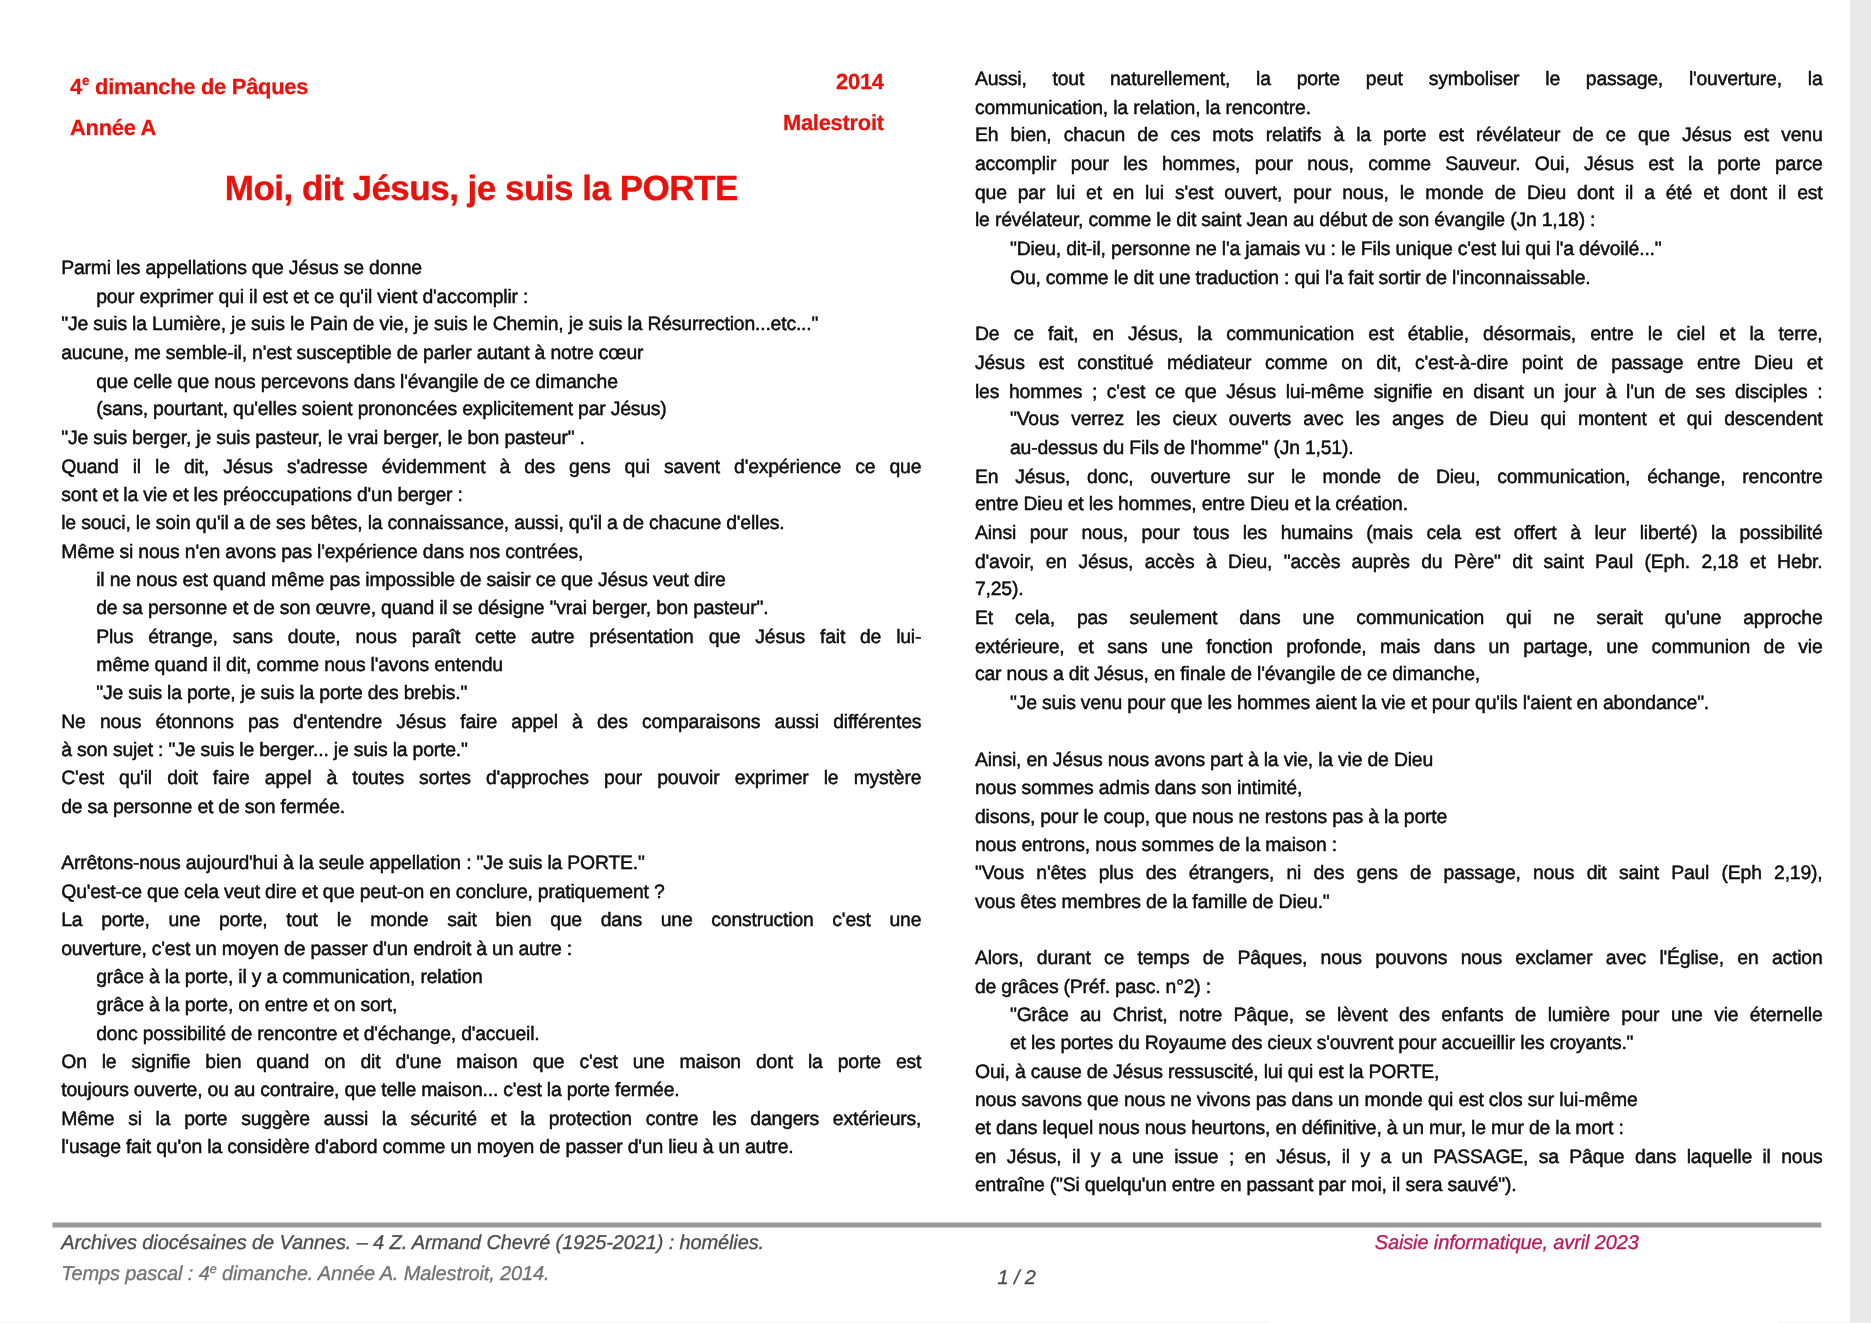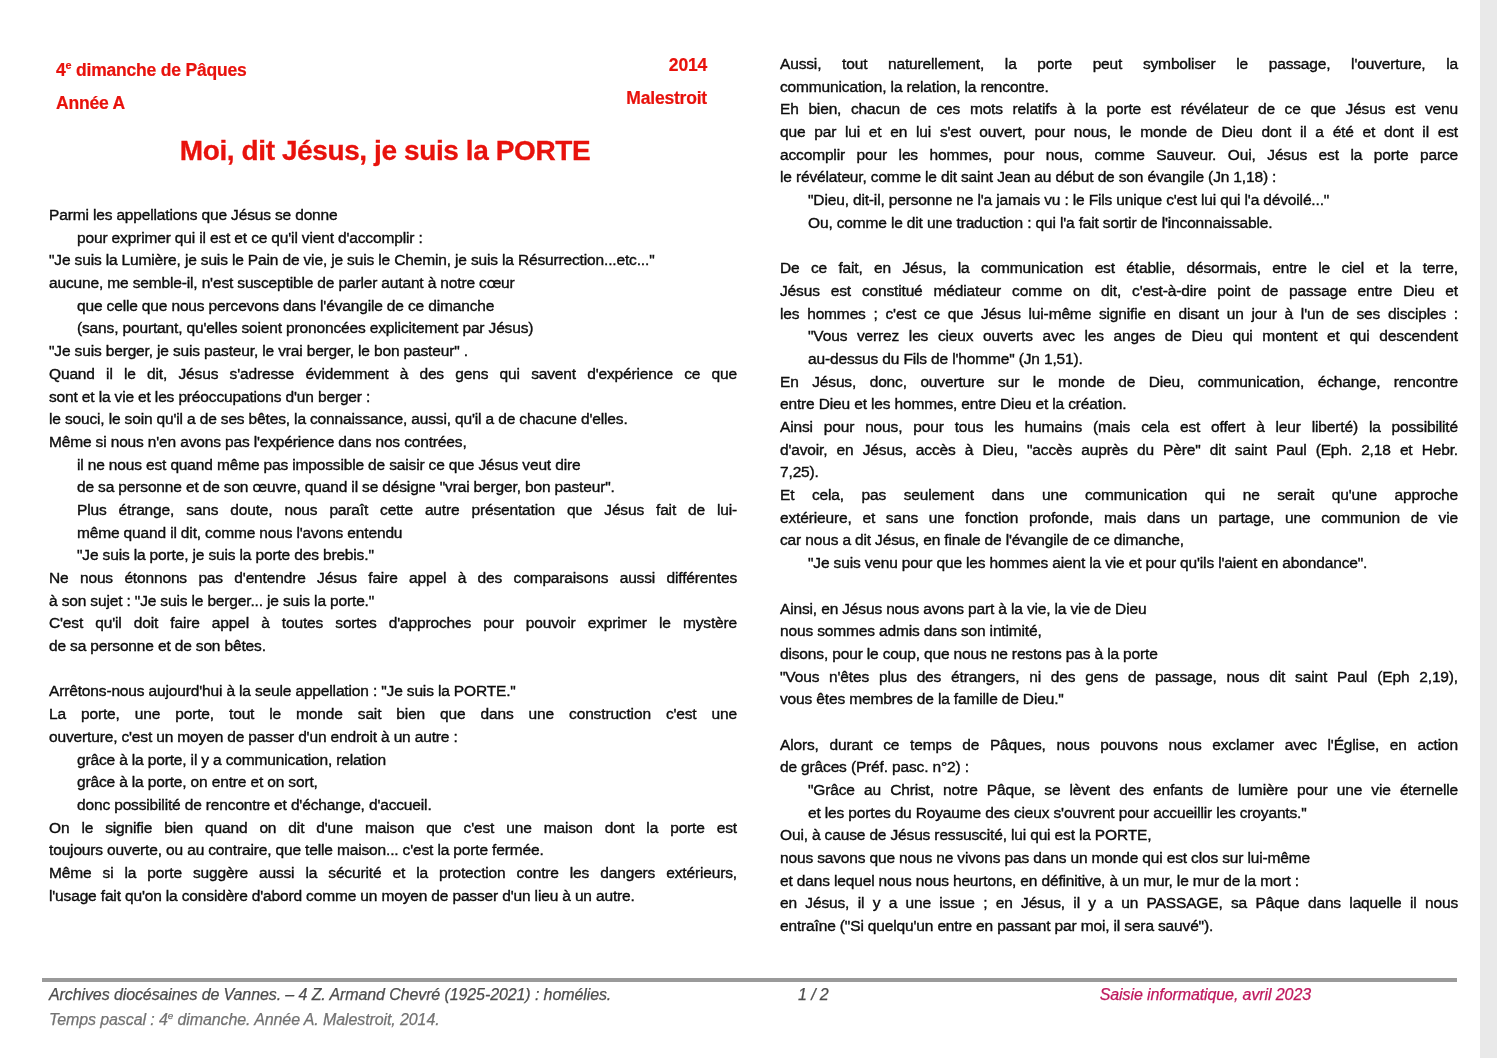--- a/index.html
+++ b/index.html
@@ -25,21 +25,21 @@
   #col-right { left:780px; top:55px;  width:678px; }
   .line { height:22.7px; white-space:pre; overflow:visible; }
   .line.ind { padding-left:28px; }
   .line.just { white-space:normal; text-align:justify; text-align-last:justify; }
   
   #footer-rule { position:absolute; left:42px; top:978px; width:1415px; height:4px;
                  background:#9a9a9a; }
   .foot { position:absolute; font-size:16px; font-style:italic; color:#4d4d4d;
           letter-spacing:-0.1px; -webkit-text-stroke:0.25px currentColor; }
   #foot-l1 { left:49px;  top:986px; }
-  #foot-pg { left:798px; top:986px; }
+  #foot-pg { left:798px; top:1014px; }
   #foot-r1 { right:169px; top:986px; }
   #foot-l2 { left:49px;  top:1010px; }
 </style>
 </head>
 <body>
 
 <div id="page">
 
   <div id="hdr-left" class="hdr" style="color: rgb(232, 18, 12);">
     <div><span>4</span><sup>e</sup><span> dimanche de Pâques</span></div>
@@ -66,39 +66,40 @@
       <div class="line">le souci, le soin qu'il a de ses bêtes, la connaissance, aussi, qu'il a de chacune d'elles.</div>
       <div class="line">Même si nous n'en avons pas l'expérience dans nos contrées,</div>
       <div class="line ind">il ne nous est quand même pas impossible de saisir ce que Jésus veut dire</div>
       <div class="line ind">de sa personne et de son œuvre, quand il se désigne "vrai berger, bon pasteur".</div>
       <div class="line ind just">Plus étrange, sans doute, nous paraît cette autre présentation que Jésus fait de lui-</div>
       <div class="line ind">même quand il dit, comme nous l'avons entendu</div>
       <div class="line ind">"Je suis la porte, je suis la porte des brebis."</div>
       <div class="line just">Ne nous étonnons pas d'entendre Jésus faire appel à des comparaisons aussi différentes</div>
       <div class="line">à son sujet : "Je suis le berger... je suis la porte."</div>
       <div class="line just">C'est qu'il doit faire appel à toutes sortes d'approches pour pouvoir exprimer le mystère</div>
-      <div class="line">de sa personne et de son bêtes.</div>
+      <div class="line">de sa personne et de son fermée.</div>
       <div class="line">&nbsp;</div>
       <div class="line">Arrêtons-nous aujourd'hui à la seule appellation : "Je suis la PORTE."</div>
+      <div class="line">Qu'est-ce que cela veut dire et que peut-on en conclure, pratiquement ?</div>
       <div class="line just">La porte, une porte, tout le monde sait bien que dans une construction c'est une</div>
       <div class="line">ouverture, c'est un moyen de passer d'un endroit à un autre :</div>
       <div class="line ind">grâce à la porte, il y a communication, relation</div>
       <div class="line ind">grâce à la porte, on entre et on sort,</div>
       <div class="line ind">donc possibilité de rencontre et d'échange, d'accueil.</div>
       <div class="line just">On le signifie bien quand on dit d'une maison que c'est une maison dont la porte est</div>
       <div class="line">toujours ouverte, ou au contraire, que telle maison... c'est la porte fermée.</div>
       <div class="line just">Même si la porte suggère aussi la sécurité et la protection contre les dangers extérieurs,</div>
       <div class="line">l'usage fait qu'on la considère d'abord comme un moyen de passer d'un lieu à un autre.</div>
     </div>
   <div id="col-right" class="col">
       <div class="line just">Aussi, tout naturellement, la porte peut symboliser le passage, l'ouverture, la</div>
       <div class="line">communication, la relation, la rencontre.</div>
       <div class="line just">Eh bien, chacun de ces mots relatifs à la porte est révélateur de ce que Jésus est venu</div>
+      <div class="line just">accomplir pour les hommes, pour nous, comme Sauveur. Oui, Jésus est la porte parce</div>
       <div class="line just">que par lui et en lui s'est ouvert, pour nous, le monde de Dieu dont il a été et dont il est</div>
-      <div class="line just">accomplir pour les hommes, pour nous, comme Sauveur. Oui, Jésus est la porte parce</div>
       <div class="line">le révélateur, comme le dit saint Jean au début de son évangile (Jn 1,18) :</div>
       <div class="line ind">"Dieu, dit-il, personne ne l'a jamais vu : le Fils unique c'est lui qui l'a dévoilé..."</div>
       <div class="line ind">Ou, comme le dit une traduction : qui l'a fait sortir de l'inconnaissable.</div>
       <div class="line">&nbsp;</div>
       <div class="line just">De ce fait, en Jésus, la communication est établie, désormais, entre le ciel et la terre,</div>
       <div class="line just">Jésus est constitué médiateur comme on dit, c'est-à-dire point de passage entre Dieu et</div>
       <div class="line just">les hommes ; c'est ce que Jésus lui-même signifie en disant un jour à l'un de ses disciples :</div>
       <div class="line ind just">"Vous verrez les cieux ouverts avec les anges de Dieu qui montent et qui descendent</div>
       <div class="line ind">au-dessus du Fils de l'homme" (Jn 1,51).</div>
       <div class="line just">En Jésus, donc, ouverture sur le monde de Dieu, communication, échange, rencontre</div>
@@ -107,20 +108,21 @@
       <div class="line just">d'avoir, en Jésus, accès à Dieu, "accès auprès du Père" dit saint Paul (Eph. 2,18 et Hebr.</div>
       <div class="line">7,25).</div>
       <div class="line just">Et cela, pas seulement dans une communication qui ne serait qu'une approche</div>
       <div class="line just">extérieure, et sans une fonction profonde, mais dans un partage, une communion de vie</div>
       <div class="line">car nous a dit Jésus, en finale de l'évangile de ce dimanche,</div>
       <div class="line ind">"Je suis venu pour que les hommes aient la vie et pour qu'ils l'aient en abondance".</div>
       <div class="line">&nbsp;</div>
       <div class="line">Ainsi, en Jésus nous avons part à la vie, la vie de Dieu</div>
       <div class="line">nous sommes admis dans son intimité,</div>
       <div class="line">disons, pour le coup, que nous ne restons pas à la porte</div>
+      <div class="line">nous entrons, nous sommes de la maison :</div>
       <div class="line just">"Vous n'êtes plus des étrangers, ni des gens de passage, nous dit saint Paul (Eph 2,19),</div>
       <div class="line">vous êtes membres de la famille de Dieu."</div>
       <div class="line">&nbsp;</div>
       <div class="line just">Alors, durant ce temps de Pâques, nous pouvons nous exclamer avec l'Église, en action</div>
       <div class="line">de grâces (Préf. pasc. n°2) :</div>
       <div class="line ind just">"Grâce au Christ, notre Pâque, se lèvent des enfants de lumière pour une vie éternelle</div>
       <div class="line ind">et les portes du Royaume des cieux s'ouvrent pour accueillir les croyants."</div>
       <div class="line">Oui, à cause de Jésus ressuscité, lui qui est la PORTE,</div>
       <div class="line">nous savons que nous ne vivons pas dans un monde qui est clos sur lui-même</div>
       <div class="line">et dans lequel nous nous heurtons, en définitive, à un mur, le mur de la mort :</div>

